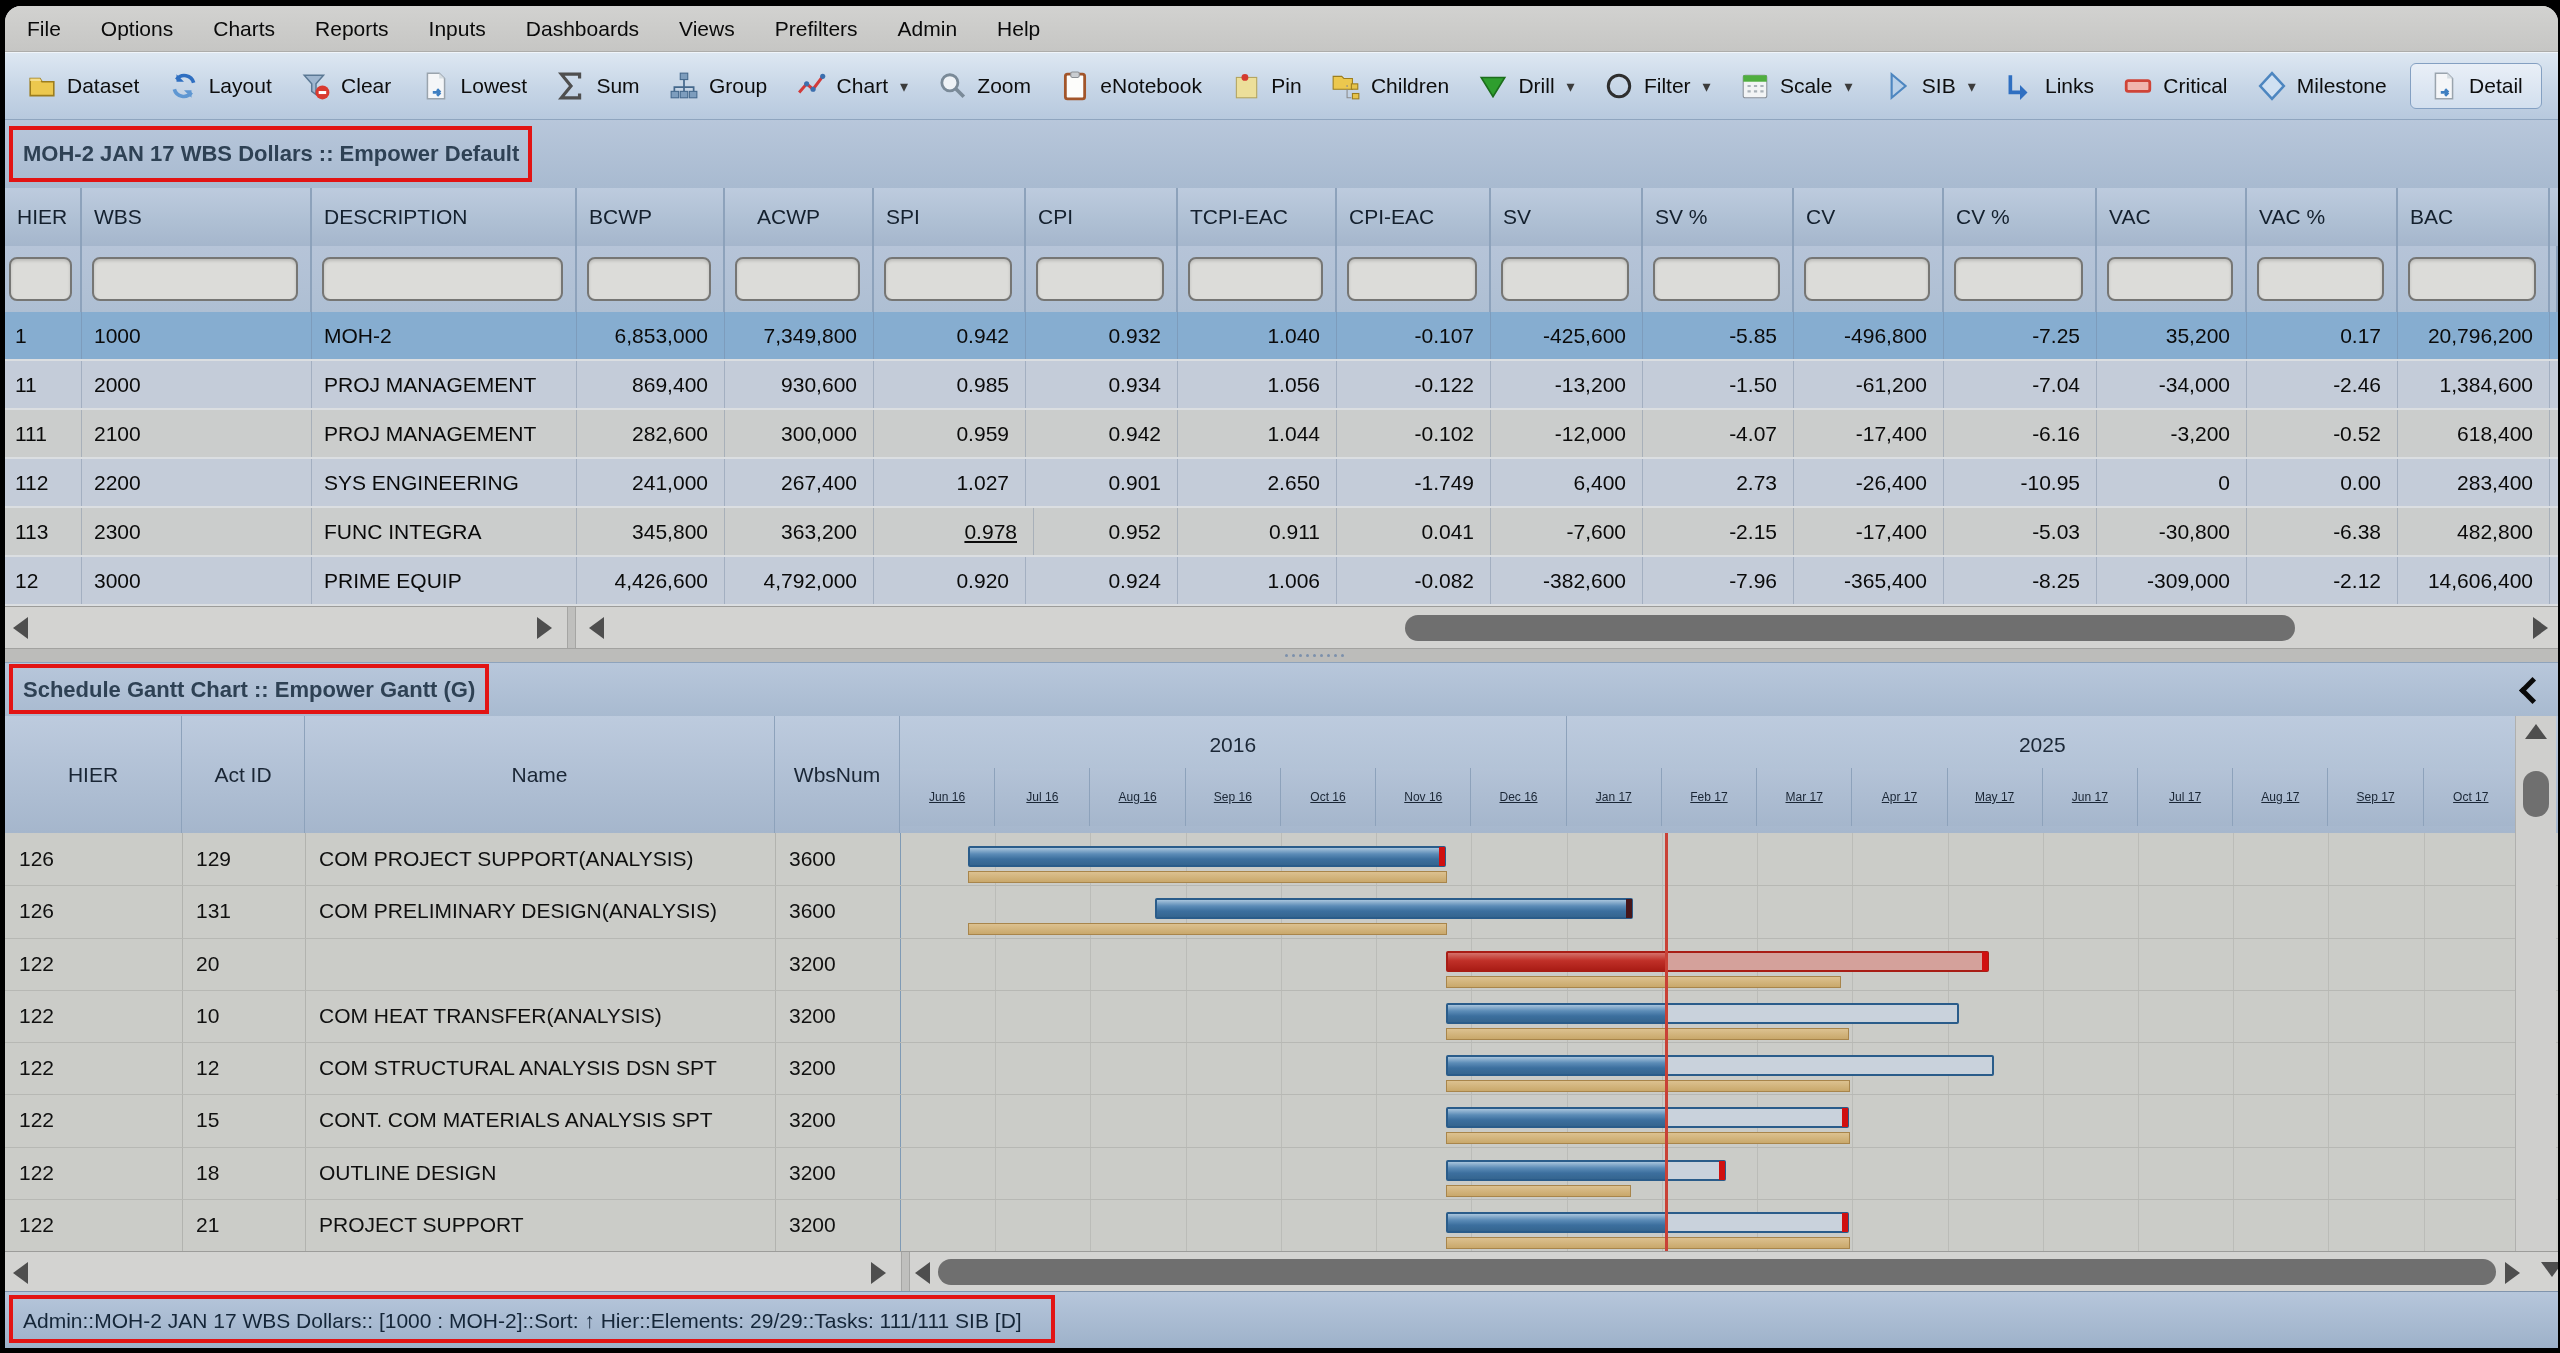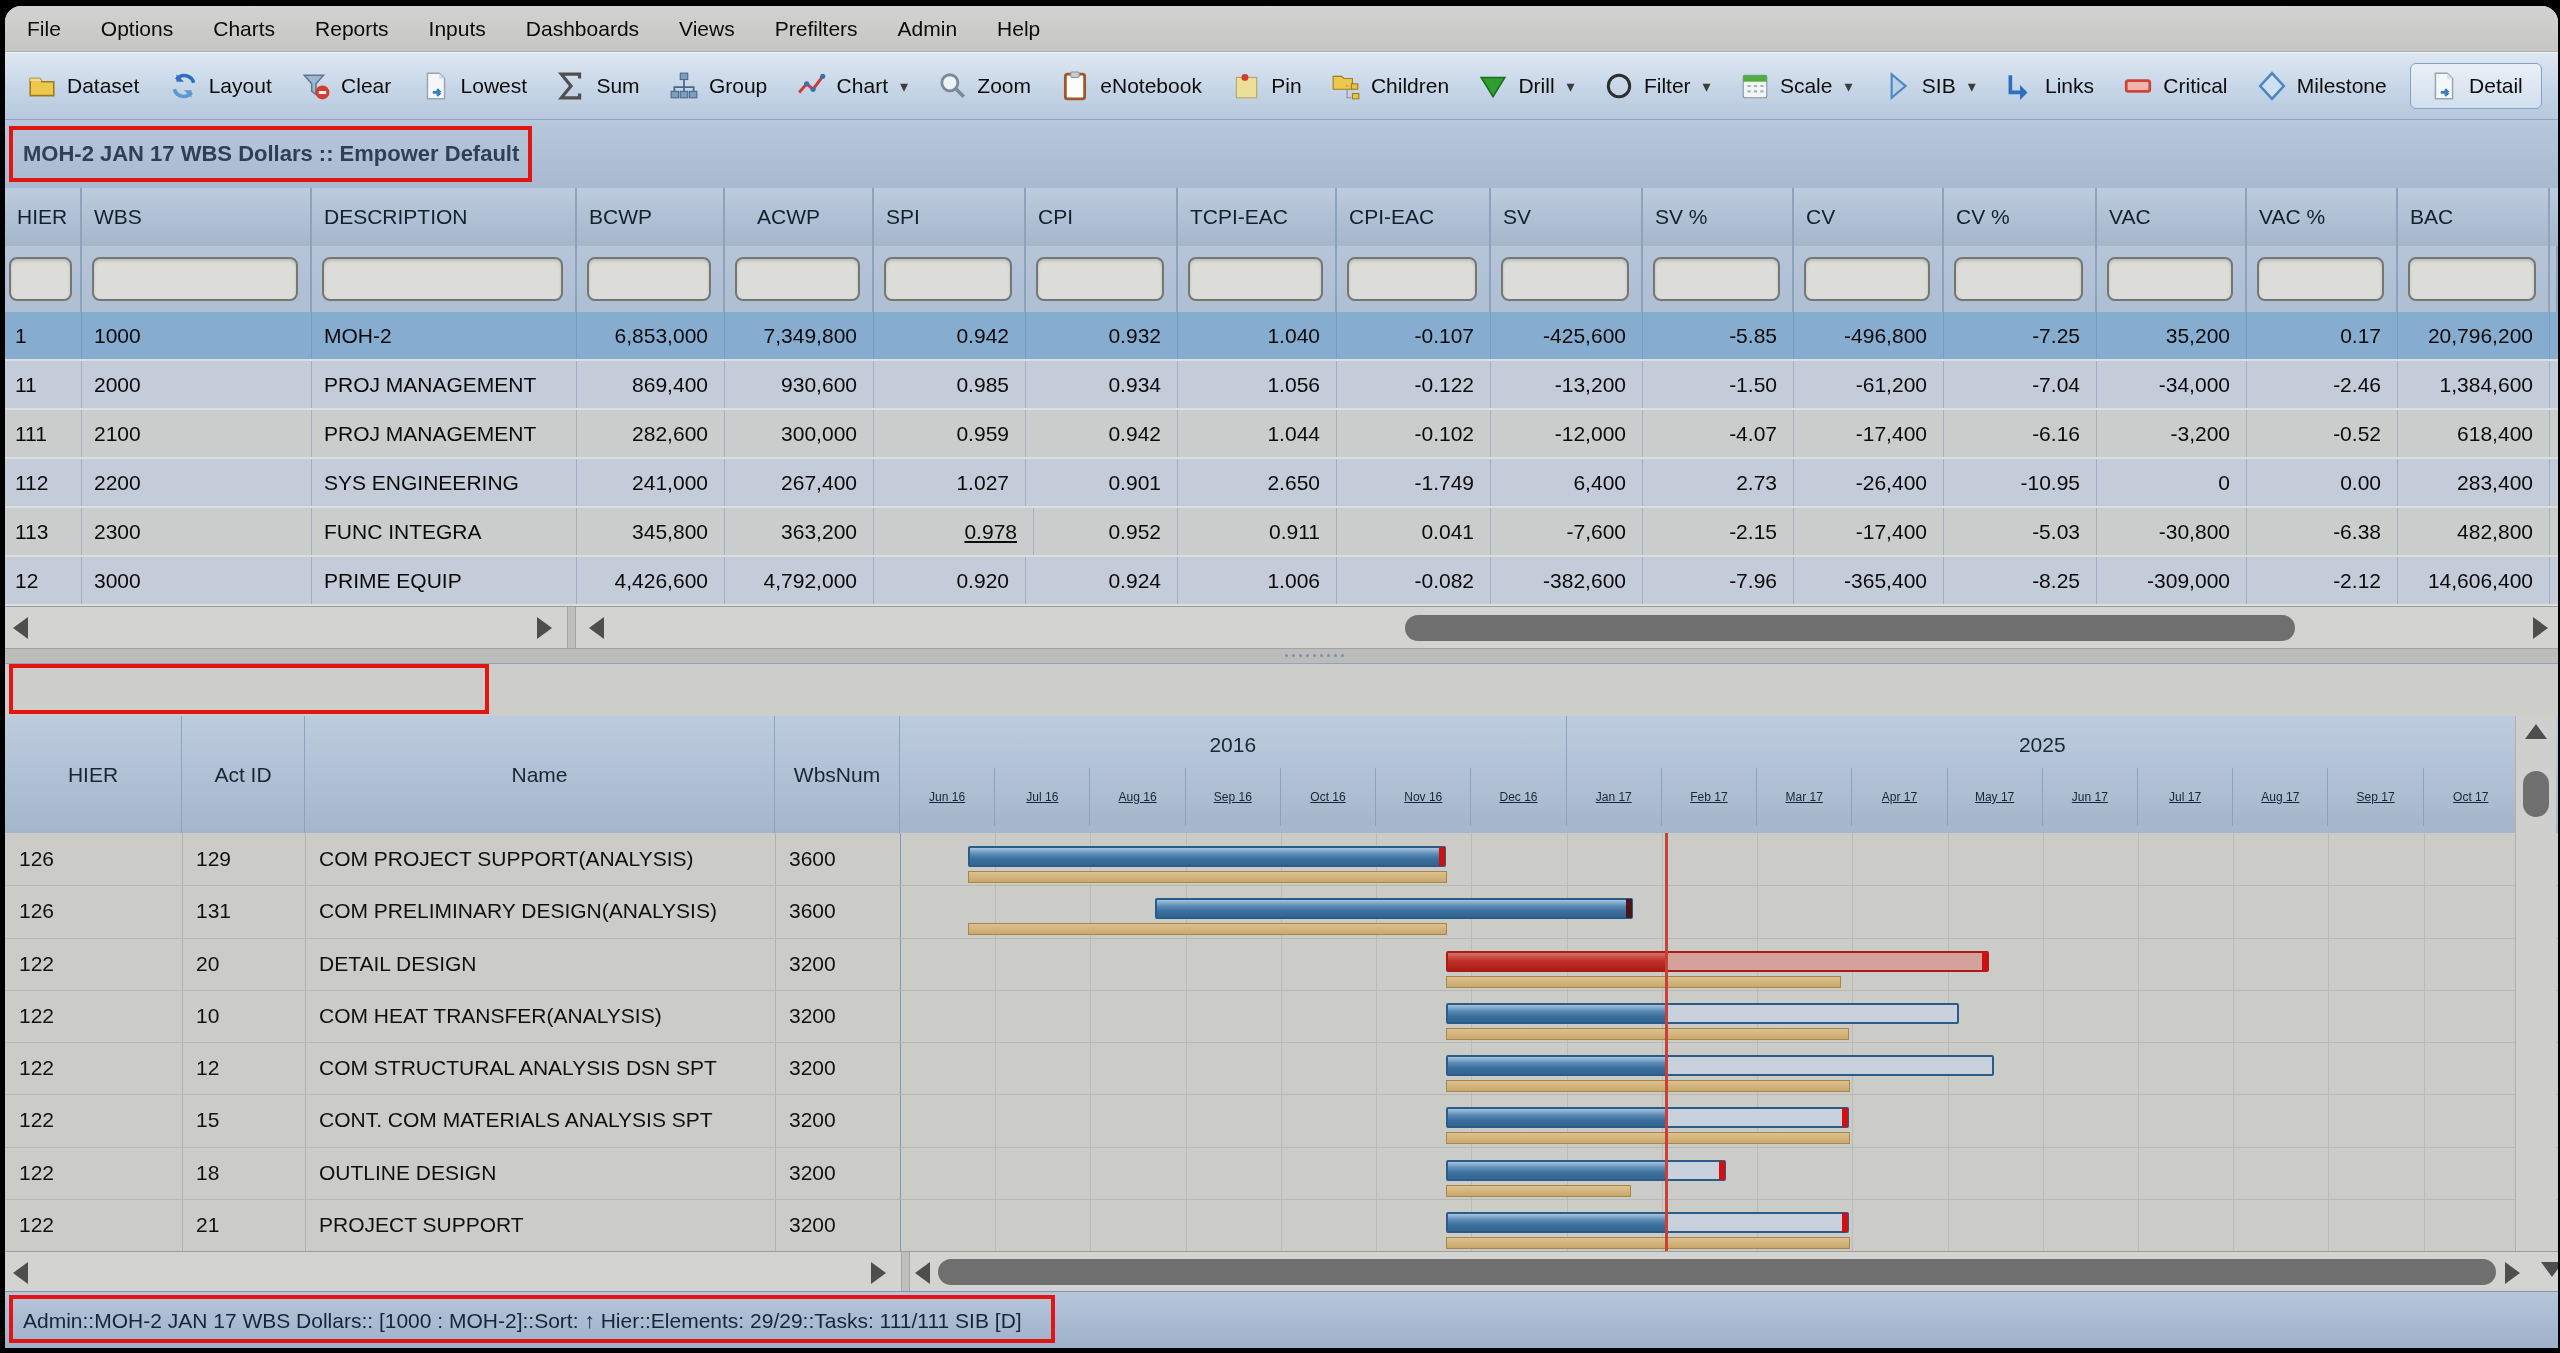--- a/index.html
+++ b/index.html
@@ -515,20 +515,24 @@
         <i></i>
         <i></i>
         <i></i>
         <i></i>
         <i></i>
         <i></i>
         <i></i>
       </div>
   </div>
 
+  <div id="title2" class="abs title-bar">
+    <span class="panel-title">Schedule Gantt Chart :: Empower Gantt (G)</span>
+    <span class="chev"></span>
+  </div>
   <div class="annotation" style="left:4px;top:658px;width:480px;height:50px;"></div>
 
   <div id="gheader" class="abs">
       <div class="gh-left" style="left: 0px; width: 177px;">HIER</div>
       <div class="gh-left" style="left: 177px; width: 123px;">Act ID</div>
       <div class="gh-left" style="left: 300px; width: 470px;">Name</div>
       <div class="gh-left" style="left: 770px; width: 125px;">WbsNum</div>
       <div class="gh-year" style="left: 895px; width: 666.61px;">2016</div>
       <div class="gh-year" style="left: 1561.61px; width: 952.3px;">2025</div>
       <div class="gh-month" style="left: 895px; width: 95.23px;">Jun 16</div>
@@ -588,21 +592,20 @@
       <div class="glabel" style="left: 314px; width: 452px; top: 52.25px;">COM PRELIMINARY DESIGN(ANALYSIS)</div>
       <div class="glabel" style="left: 784px; width: 107px; top: 52.25px;">3600</div>
       <div class="gbar blue" style="left: 1150.22px; width: 478.055px; top: 65.25px;">
         <div class="fill" style="width: 100%;"></div>
         <div class="tick darkt"></div>
       </div>
       <div class="gbase" style="left: 962.613px; width: 479.007px; top: 90.25px;"></div>
       <div class="grow-line" style="top: 156.75px;"></div>
       <div class="glabel" style="left: 14px; width: 159px; top: 104.5px;">122</div>
       <div class="glabel" style="left: 191px; width: 105px; top: 104.5px;">20</div>
-      <div class="glabel" style="left: 314px; width: 452px; top: 104.5px;">DETAIL DESIGN</div>
       <div class="glabel" style="left: 784px; width: 107px; top: 104.5px;">3200</div>
       <div class="gbar red" style="left: 1440.67px; width: 543.763px; top: 117.5px;">
         <div class="fill" style="width: 219.029px;"></div>
         <div class="tick redt"></div>
       </div>
       <div class="gbase" style="left: 1440.67px; width: 395.204px; top: 142.5px;"></div>
       <div class="grow-line" style="top: 209px;"></div>
       <div class="glabel" style="left: 14px; width: 159px; top: 156.75px;">122</div>
       <div class="glabel" style="left: 191px; width: 105px; top: 156.75px;">10</div>
       <div class="glabel" style="left: 314px; width: 452px; top: 156.75px;">COM HEAT TRANSFER(ANALYSIS)</div>

